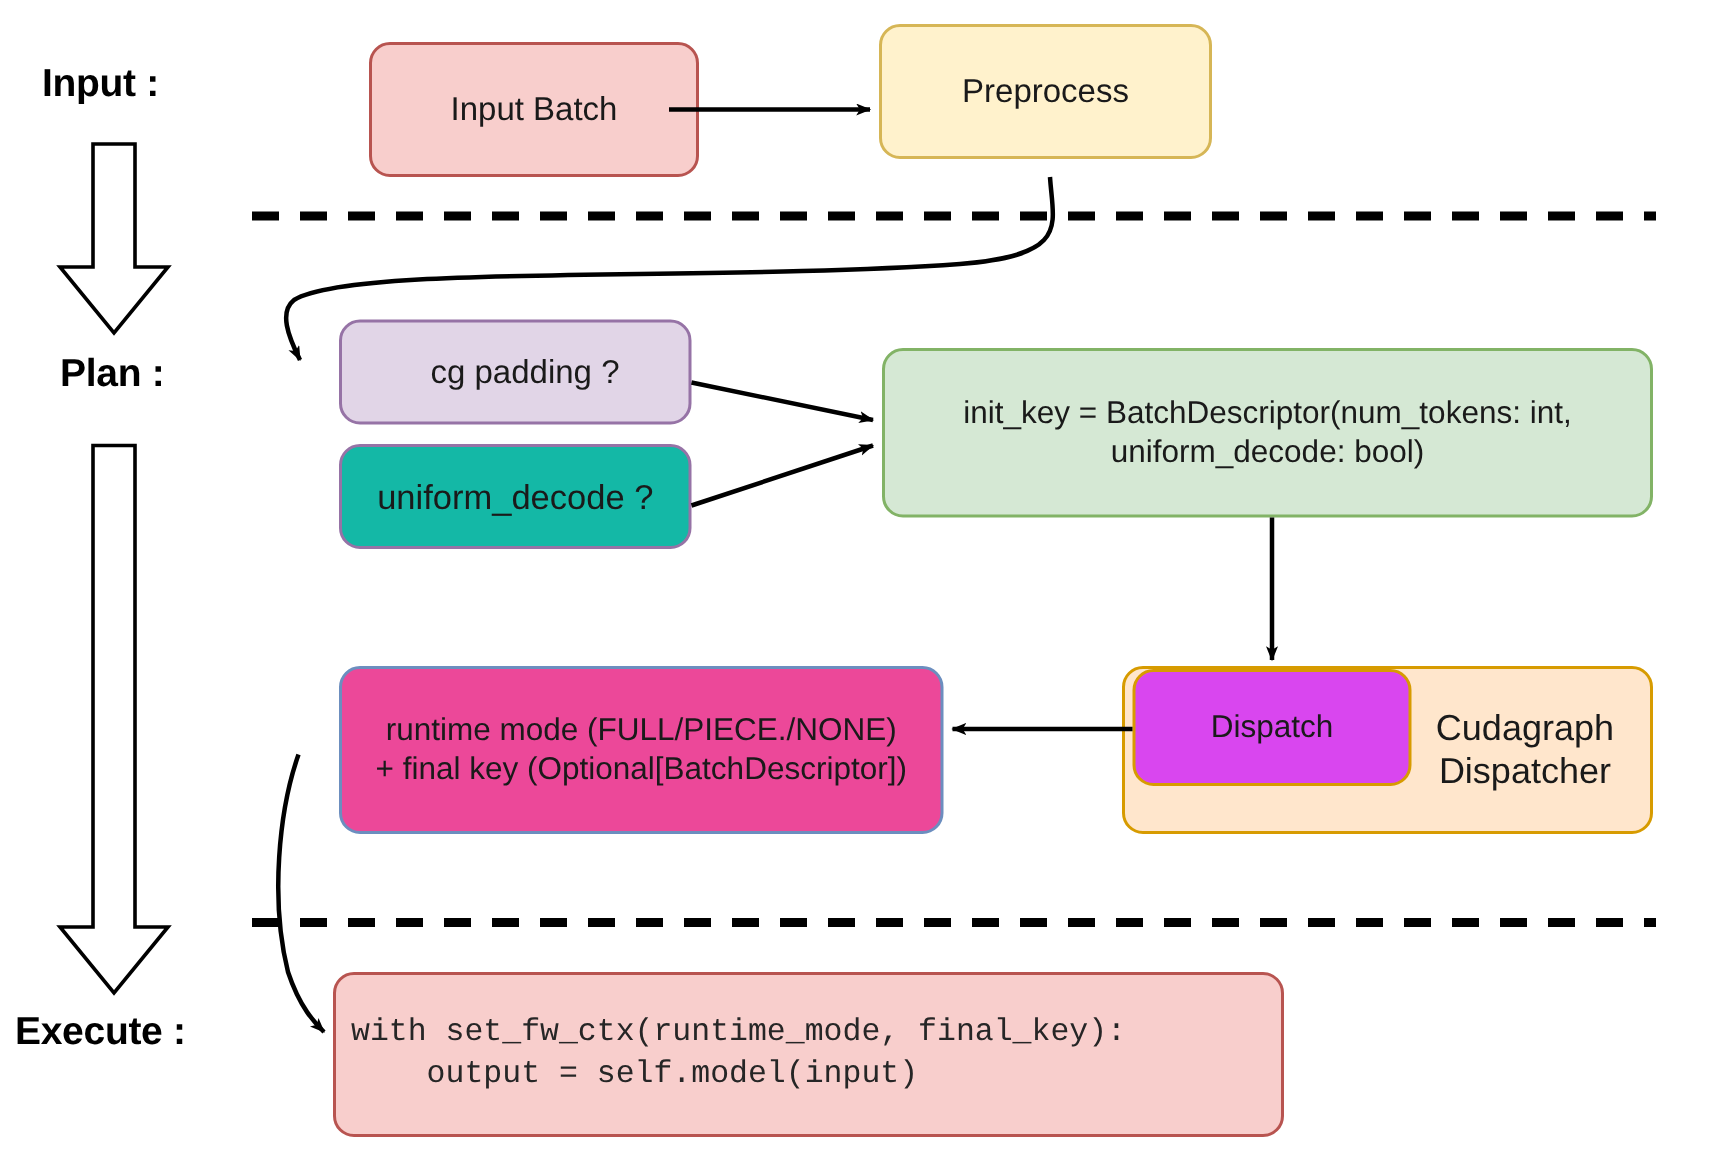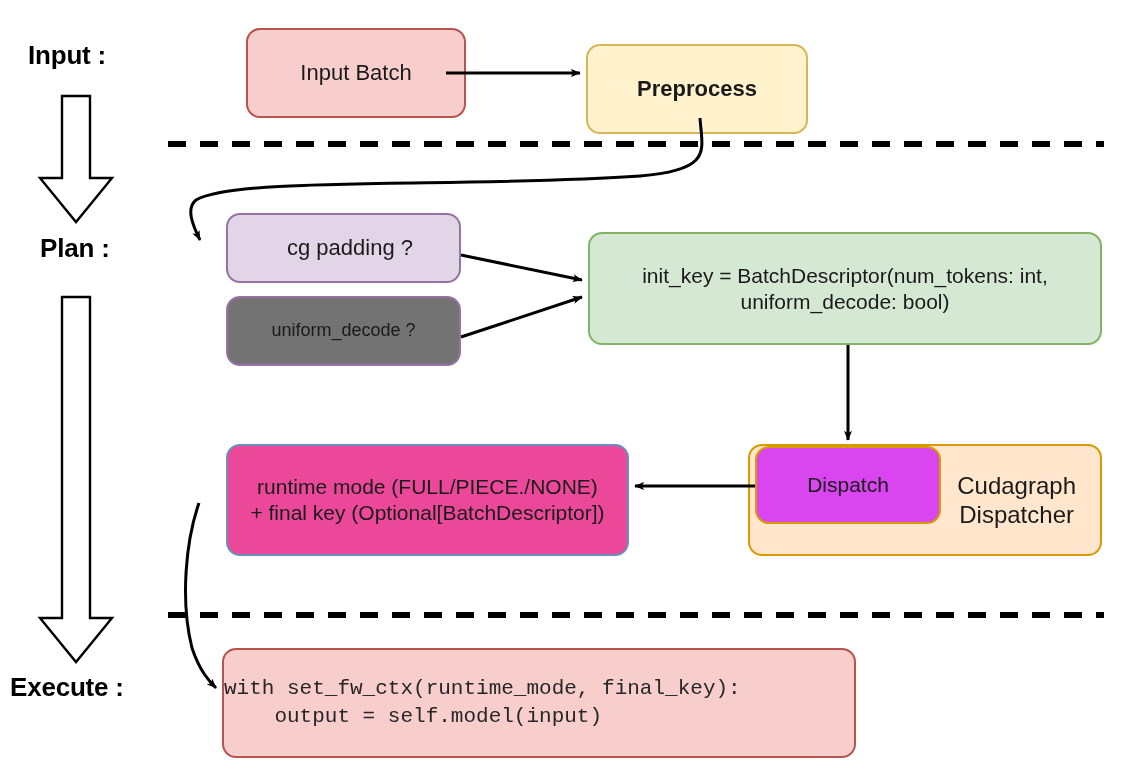--- a/index.html
+++ b/index.html
@@ -38,20 +38,21 @@
     border-radius: 14px;
     border-width: 2px;
     border-style: solid;
   }
   .node.code {
     font-family: "Liberation Mono", monospace;
     font-size: 21px;
     justify-content: flex-start;
     text-align: left;
     white-space: pre;
+    padding-left: 10px;
     line-height: 1.35;
     color: #262626;
   }
   .node .txt { display: block; white-space: pre-line; }
   .node.code .txt { white-space: pre; }
   svg.overlay {
     position: absolute;
     left: 0; top: 0;
     width: 1142px;
     height: 770px;
@@ -64,29 +65,29 @@
 <div id="canvas">
 
   <div class="stage-label" style="left:28px; top:40px;">Input :</div>
   <div class="stage-label" style="left:40px; top:233px;">Plan :</div>
   <div class="stage-label" style="left:10px; top:672px;">Execute :</div>
 
   <div class="node" style="left:226px; top:28px; width:220px; height:90px; background:#f8cecc; border-color:#b85450; font-size:22px;margin-left:20px;">
     <span class="txt">Input Batch</span>
   </div>
 
-  <div class="node" style="left:586px; top:44px; width:222px; height:90px; background:#fff2cc; border-color:#d6b656; font-size:22px;font-weight:bold;">
+  <div class="node" style="left:586px; top:16px; width:222px; height:90px; background:#fff2cc; border-color:#d6b656; font-size:22px;">
     <span class="txt">Preprocess</span>
   </div>
 
   <div class="node" style="left:226px; top:213px; width:235px; height:70px; background:#e1d5e7; border-color:#9673a6; font-size:22px;padding-left:13px;">
     <span class="txt">cg padding ?</span>
   </div>
 
-  <div class="node" style="left:226px; top:296px; width:235px; height:70px; background:#737373; border-color:#9673a6; font-size:18px;">
+  <div class="node" style="left:226px; top:296px; width:235px; height:70px; background:#14b8a6; border-color:#9673a6; font-size:23px;">
     <span class="txt">uniform_decode ?</span>
   </div>
 
   <div class="node" style="left:588px; top:232px; width:514px; height:113px; background:#d5e8d4; border-color:#82b366; font-size:21px;align-items:center;">
     <span class="txt">init_key = BatchDescriptor(num_tokens: int,
 uniform_decode: bool)</span>
   </div>
 
   <div class="node" style="left:748px; top:444px; width:354px; height:112px; background:#ffe6cc; border-color:#d79b00; font-size:24px; justify-content:flex-end; padding-right:24px;">
     <span class="txt">Cudagraph

